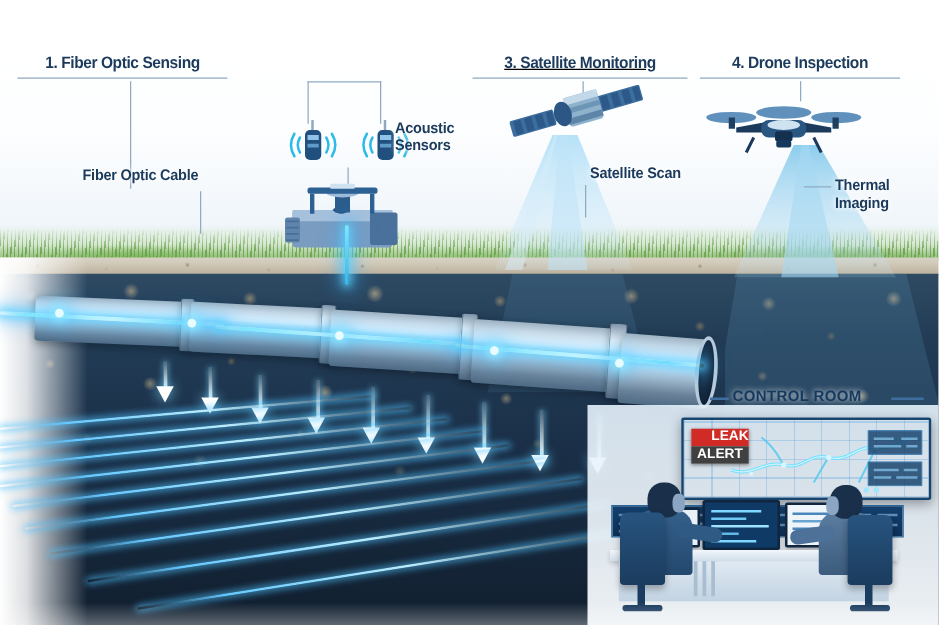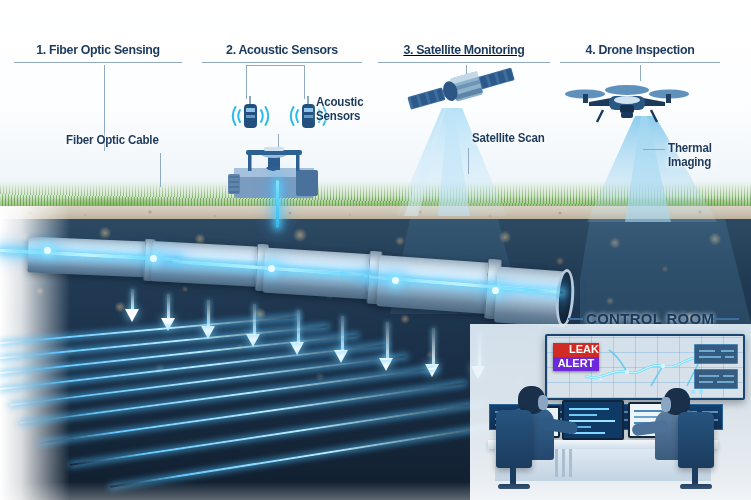--- a/index.html
+++ b/index.html
@@ -180,21 +180,21 @@
     font-family:"Liberation Sans Narrow","Liberation Sans",sans-serif;
     box-shadow:0 2px 5px rgba(0,0,0,.35);
   }
 
   
   .beam { position:absolute; }
 
   
   .ctrl-label {
     position:absolute; left:586px; top:298px;
-    font-size:15px; font-weight:bold; color:#15395e; letter-spacing:.3px;
+    font-size:12px; font-weight:bold; color:#15395e; letter-spacing:.3px;
     font-family:"Liberation Sans Narrow","Liberation Sans",sans-serif;
     text-shadow:0 0 5px rgba(255,255,255,.95);
   }
   .ctrl-rule-l, .ctrl-rule-r {
     position:absolute; top:306px; height:1.6px; background:#3e6e9e;
   }
   .ctrl-rule-l { left:568px; width:15px; }
   .ctrl-rule-r { left:713px; width:26px; }
 
   .room-bg {
@@ -214,21 +214,21 @@
       repeating-linear-gradient(90deg,rgba(70,150,215,.28) 0 1px,transparent 1px 22px),
       repeating-linear-gradient(0deg,rgba(70,150,215,.28) 0 1px,transparent 1px 15px);
   }
   .leak-badge {
     position:absolute; left:6px; top:7px; width:46px;
     font-family:"Liberation Sans Narrow","Liberation Sans",sans-serif;
     font-weight:bold; font-size:11px; line-height:1.05; text-align:center;
     box-shadow:0 1px 3px rgba(0,0,0,.45);
   }
   .leak-badge .lk { background:#d12b26; color:#fff; padding:1px 16px 1px; }
-  .leak-badge .al { background:#6d28d9; color:#fff; padding:1px 0 2px; }
+  .leak-badge .al { background:#404040; color:#fff; padding:1px 0 2px; }
 
   .side-panel {
     position:absolute; right:5px; background:rgba(18,62,105,.82);
     border:1px solid rgba(90,170,230,.5); border-radius:1px;
   }
   .sp-row { position:absolute; height:2px; background:rgba(150,215,255,.62); }
 
   .bottom-panel {
     position:absolute; background:linear-gradient(180deg,#14406e,#0e3259);
     border:1px solid #2a6496;
@@ -312,24 +312,20 @@
 
   <svg class="beam" style="left:580px;top:207px;width:185px;height:120px;opacity:.5;" viewBox="0 0 185 120">
     <polygon points="10,0 145,0 175,120 -10,120" fill="#6fb8e6" opacity=".30"></polygon>
   </svg>
   <svg class="beam" style="left:388px;top:207px;width:150px;height:95px;opacity:.45;" viewBox="0 0 150 95">
     <polygon points="22,0 110,0 134,95 2,95" fill="#6fb8e6" opacity=".26"></polygon>
   </svg>
 
   <div class="hdr" style="left:14px;top:30px;width:168px;">
     <div class="hdr-txt">1. Fiber Optic Sensing</div>
-    <div class="hdr-rule"></div>
-  </div>
-  <div class="hdr" style="left:202px;top:30px;width:160px;">
-    <div class="hdr-txt">2. Acoustic Sensors</div>
     <div class="hdr-rule"></div>
   </div>
   <div class="hdr" style="left:378px;top:30px;width:172px;text-decoration:underline;">
     <div class="hdr-txt">3. Satellite Monitoring</div>
     <div class="hdr-rule"></div>
   </div>
   <div class="hdr" style="left:560px;top:30px;width:160px;">
     <div class="hdr-txt">4. Drone Inspection</div>
     <div class="hdr-rule"></div>
   </div>

